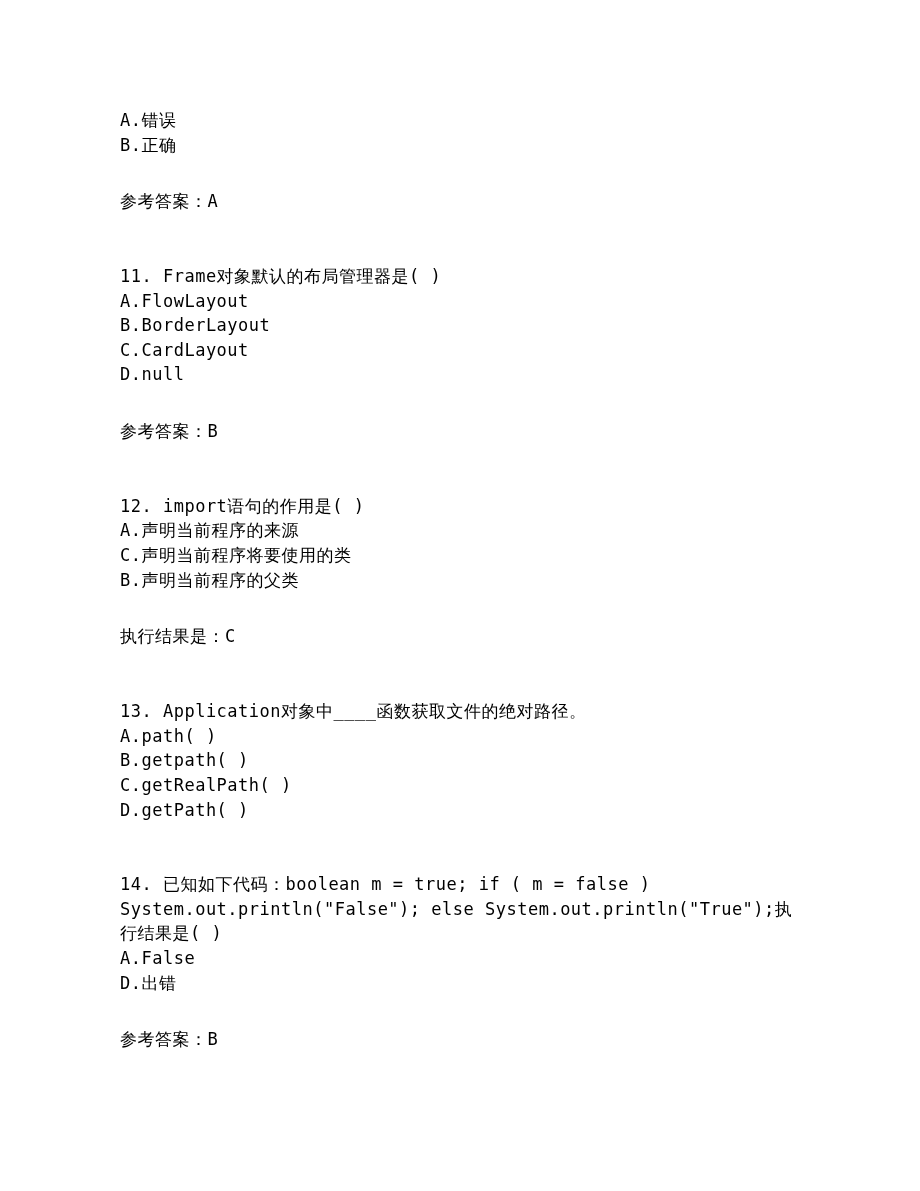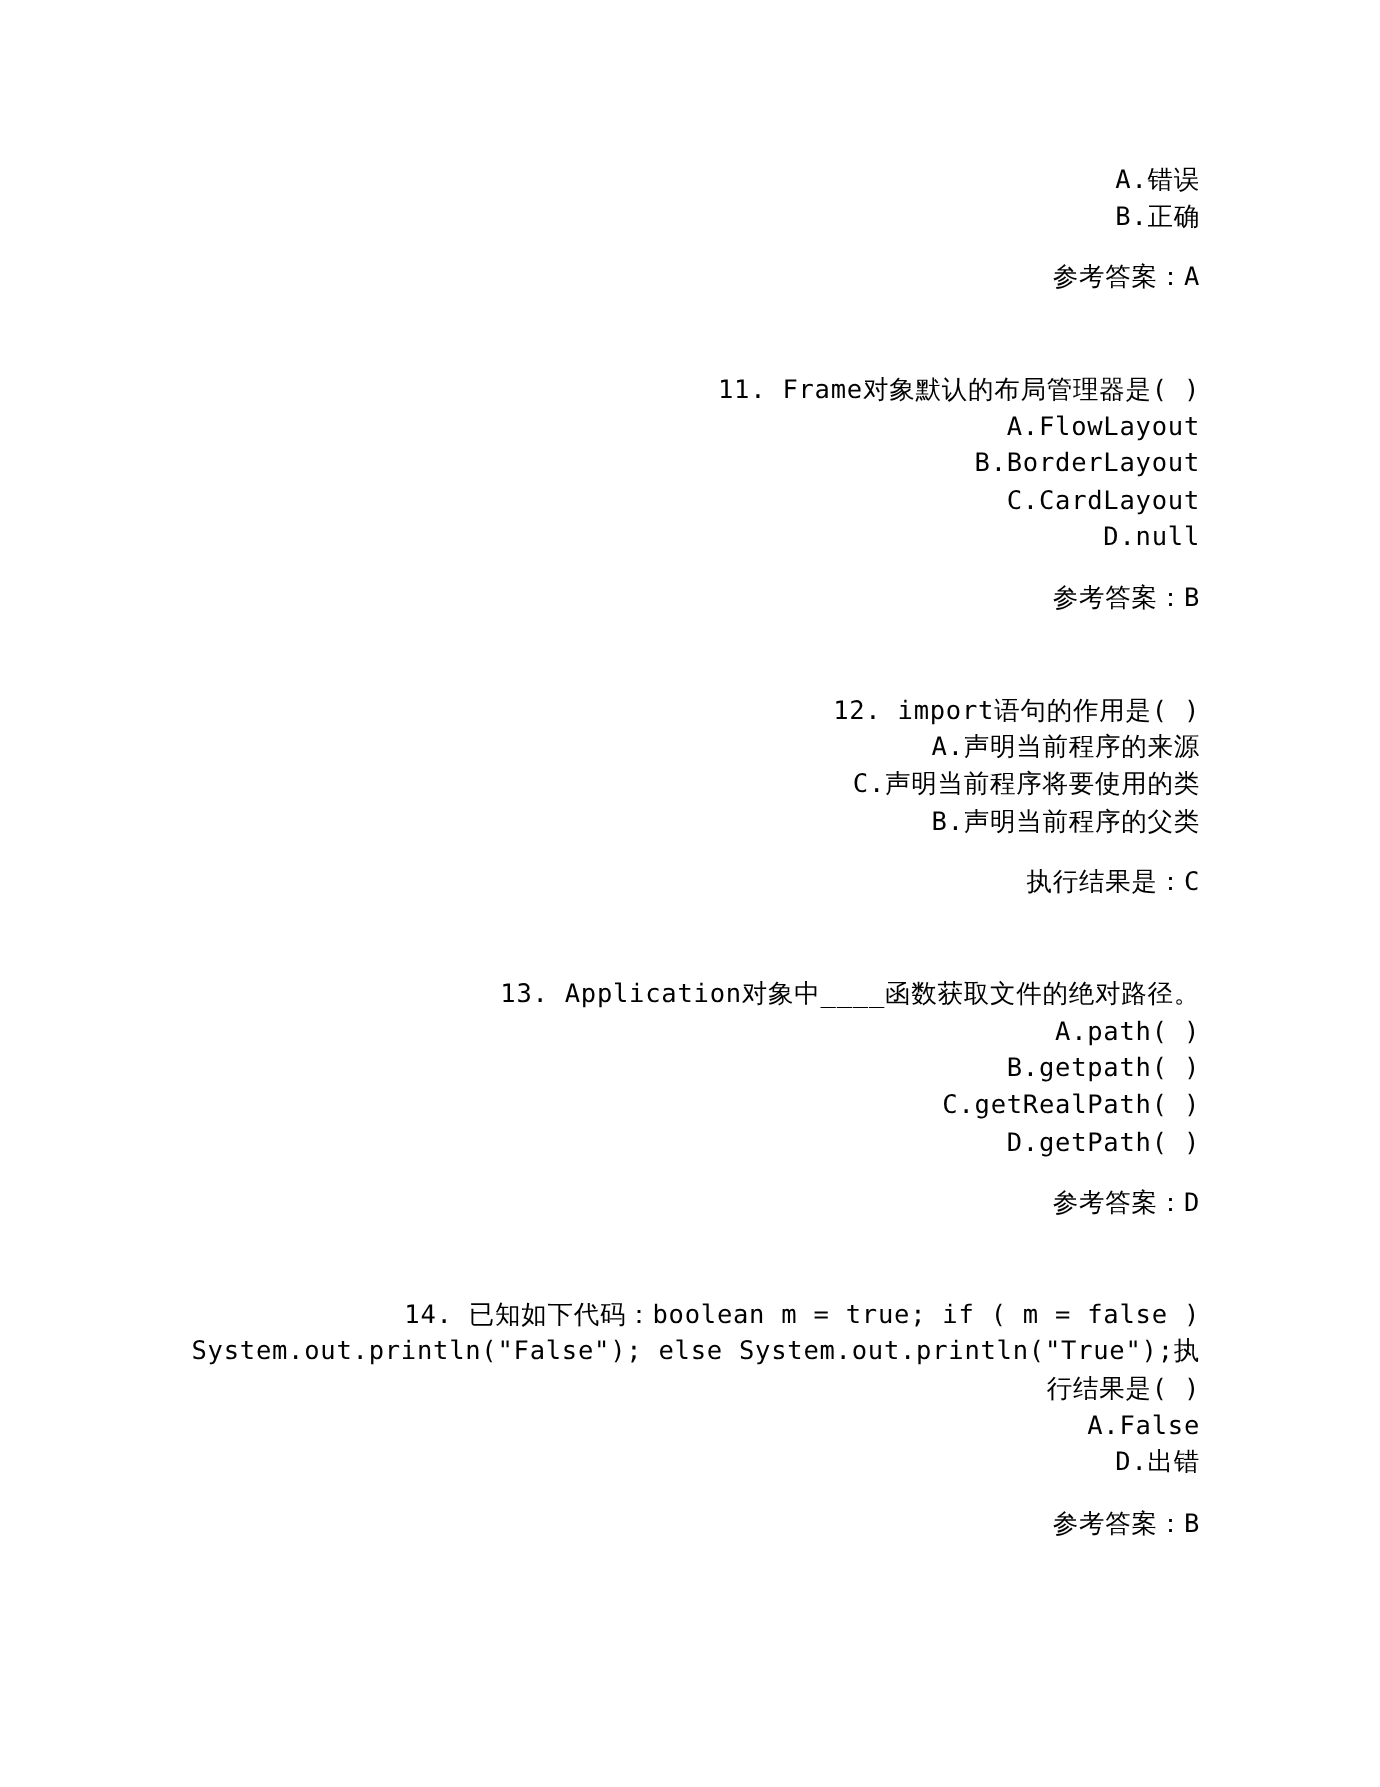--- a/index.html
+++ b/index.html
@@ -12,27 +12,26 @@
       width: 920px;
       font-family: "SimSun", "宋体", "Microsoft YaHei", monospace;
       font-size: 17px;
       color: #000;
       line-height: 1.45;
       letter-spacing: 0.5px;
       padding: 108px 120px 60px 120px;
     }
     .block {
       margin-bottom: 50px;
-      text-align: right;
     }
     .line {
       display: block;
     }
     .answer {
-      margin-top: 16px;
+      margin-top: 32px;
     }
   </style>
 </head>
 <body>
 
 <div class="block">
   <span class="line">A.错误</span>
   <span class="line">B.正确</span>
   <span class="line answer">参考答案：A</span>
 </div>
@@ -53,21 +52,20 @@
   <span class="line">B.声明当前程序的父类</span>
   <span class="line answer">执行结果是：C</span>
 </div>
 
 <div class="block">
   <span class="line">13. Application对象中____函数获取文件的绝对路径。</span>
   <span class="line">A.path(  )</span>
   <span class="line">B.getpath(  )</span>
   <span class="line">C.getRealPath(  )</span>
   <span class="line">D.getPath(  )</span>
-  <span class="line answer">参考答案：D</span>
 </div>
 
 <div class="block">
   <span class="line">14. 已知如下代码：boolean m = true; if ( m = false ) System.out.println("False"); else System.out.println("True");执行结果是(  )</span>
   <span class="line">A.False</span>
   <span class="line">D.出错</span>
   <span class="line answer">参考答案：B</span>
 </div>
 
 </body></html>

